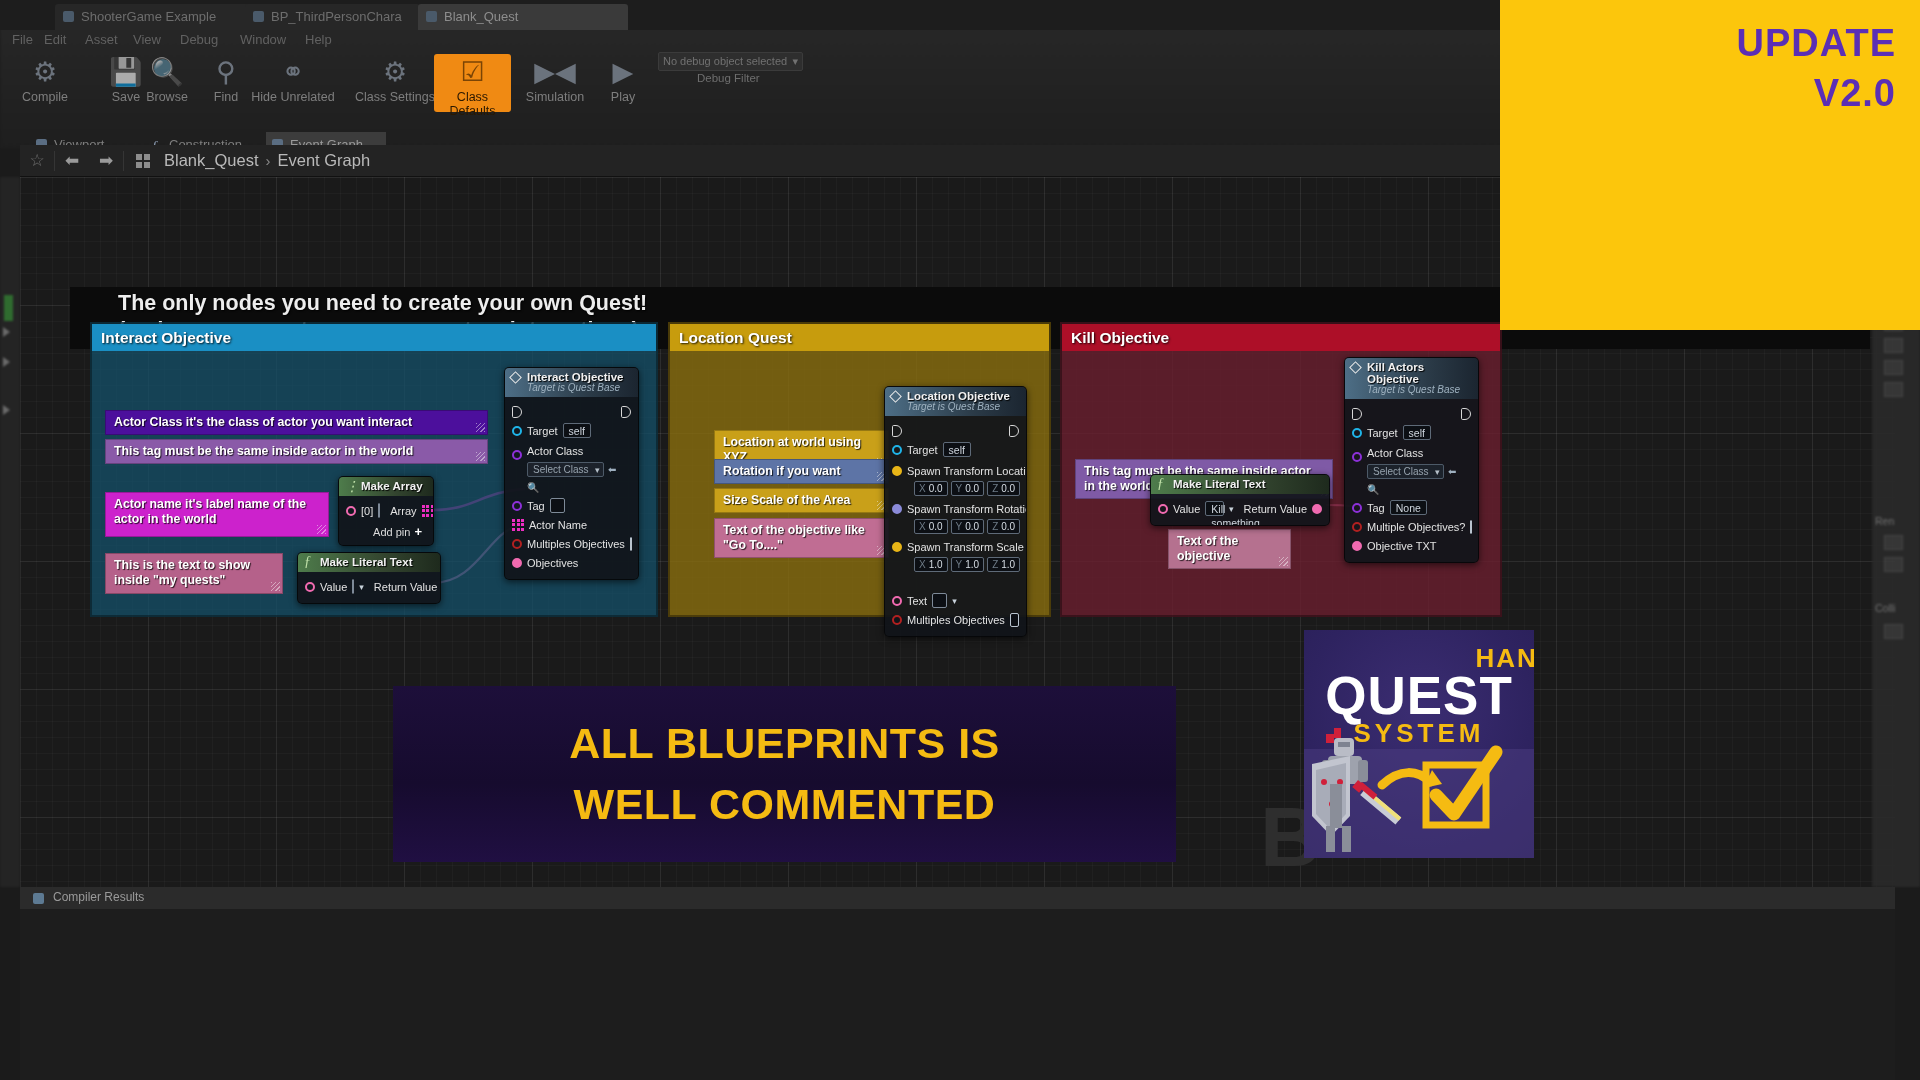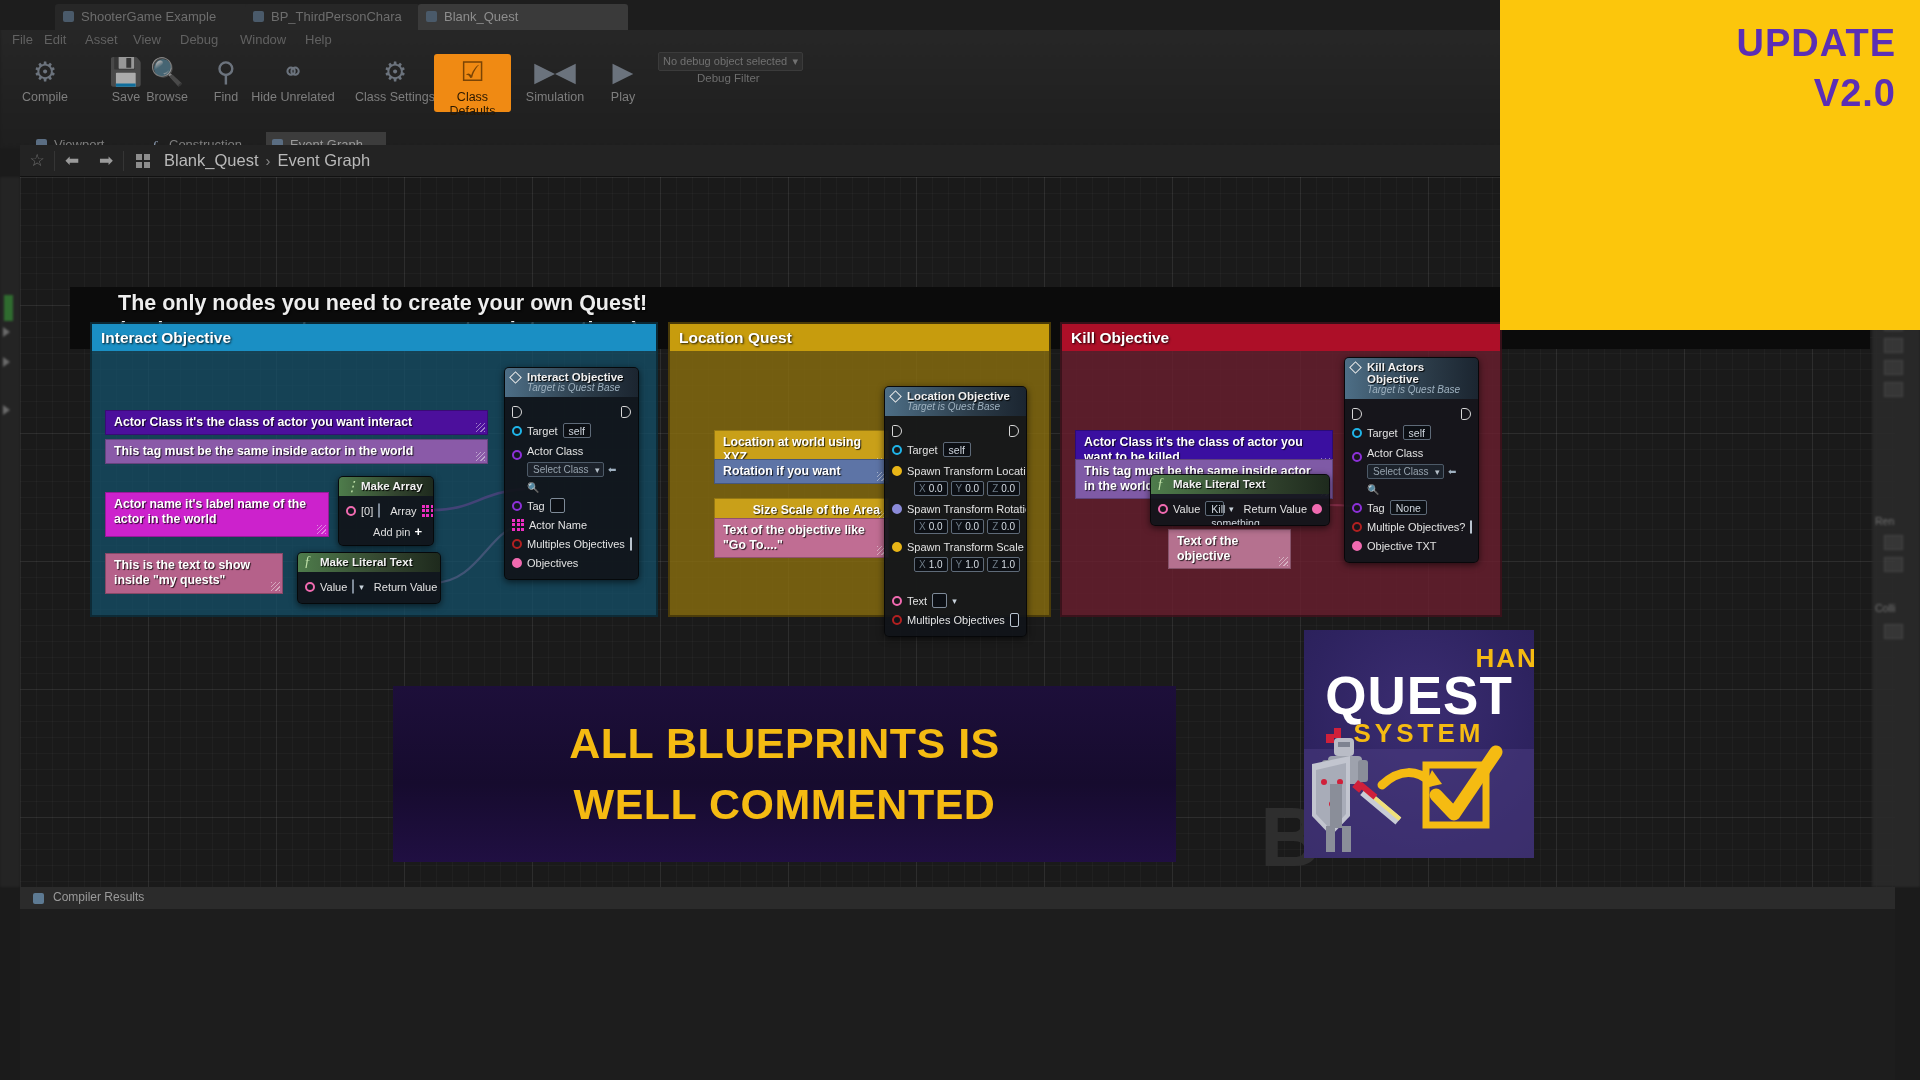--- a/index.html
+++ b/index.html
@@ -480,21 +480,21 @@
       </div>
     </div>
 
     <div class="cgroup" style="left:648px; top:145px; width:383px; height:295px; background:rgba(137,110,14,.80);">
       <div class="ctitle" style="background:#c79c0d;">Location Quest</div>
       <div class="cbody"></div>
     </div>
 
     <div class="clabel" style="left:694px; top:253px; width:175px; background:#c9a019;">Location at world using XYZ</div>
     <div class="clabel" style="left:694px; top:282px; width:175px; background:#5d74a6;">Rotation if you want</div>
-    <div class="clabel" style="left:694px; top:321px; width:175px; background:#c9a019;text-align:right;">Size Scale of the Area</div>
+    <div class="clabel" style="left:694px; top:311px; width:175px; background:#c9a019;">Size Scale of the Area</div>
     <div class="clabel" style="left:694px; top:341px; width:175px; background:#c06d93;">Text of the objective like "Go To...."</div>
 
     <div class="node" style="left:864px; top:209px; width:143px;">
       <div class="nhead">
         <span class="diamond"></span>
         <div class="ntitle">Location Objective</div>
         <div class="nsub">Target is Quest Base</div>
       </div>
       <div class="nbody">
         <div class="prow">
@@ -550,21 +550,20 @@
           <span class="chkbox"></span>
         </div>
       </div>
     </div>
 
     <div class="cgroup" style="left:1040px; top:145px; width:442px; height:295px; background:rgba(106,30,46,.80);">
       <div class="ctitle" style="background:#ad0f28;">Kill Objective</div>
       <div class="cbody"></div>
     </div>
 
-    <div class="clabel" style="left:1055px; top:253px; width:258px; background:#3a0fa0;">Actor Class it's the class of actor you want to be killed</div>
     <div class="clabel" style="left:1055px; top:282px; width:258px; background:#7f5aa6;">This tag must be the same inside actor in the world</div>
     <div class="clabel" style="left:1148px; top:352px; width:123px; background:#b5718f;">Text of the objective</div>
 
     <div class="node" style="left:1130px; top:297px; width:180px;">
       <div class="nhead green">
         <span class="fxi">ƒ</span>
         <div class="ntitle">Make Literal Text</div>
       </div>
       <div class="nbody">
         <div class="prow">

